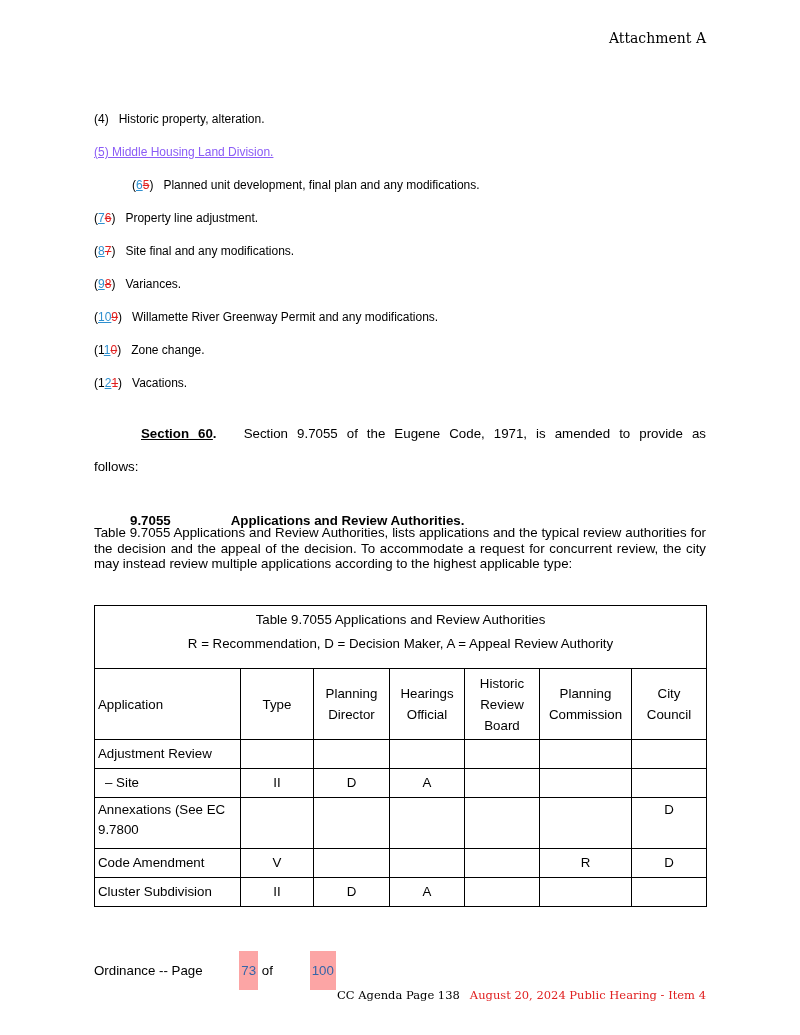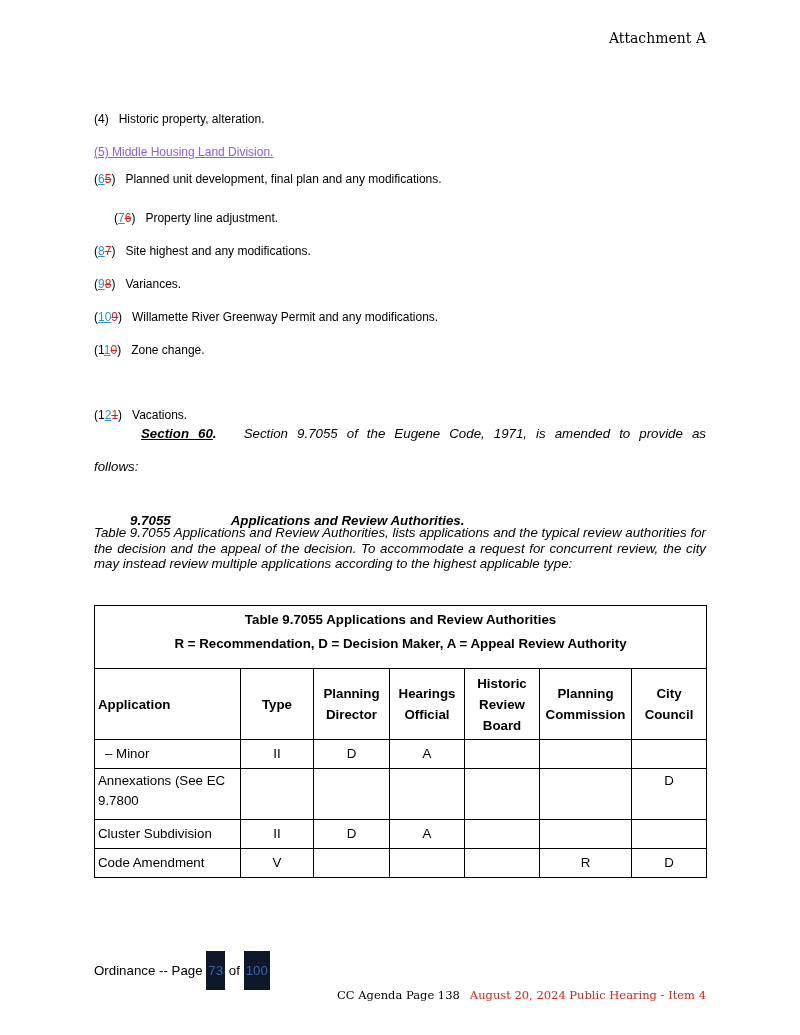--- a/index.html
+++ b/index.html
@@ -4,71 +4,71 @@
   <style>
     html, body { margin: 0; padding: 0; background: #ffffff; }
     body { width: 800px; height: 1035px; position: relative; overflow: hidden;
            font-family: "Liberation Sans", sans-serif; color: #000; }
     .attachment { position: absolute; top: 30px; right: 94px; font-family: "DejaVu Serif", "Liberation Serif", serif;
                   font-size: 14px; }
     .item { position: absolute; left: 94px; font-size: 12px; white-space: nowrap; }
     .ins { color: #2e8fcf; text-decoration: underline; text-decoration-color: #2e8fcf; }
     .del { color: #e02020; text-decoration: line-through; }
     .inserted-line { color: #8b5cf6; text-decoration: underline; }
-    .para { position: absolute; left: 94px; width: 612px; font-size: 13.3px; font-style: italic; }
+    .para { position: absolute; left: 94px; width: 612px; font-size: 13.3px; }
     .justify { text-align: justify; text-align-last: justify; }
     .bold { font-weight: bold; }
     .u { text-decoration: underline; }
     table.auth { position: absolute; left: 94px; top: 605px; width: 612px; border-collapse: collapse;
                  font-size: 13.3px; table-layout: fixed; }
     table.auth td, table.auth th { border: 1px solid #000; padding: 0 3px; }
-    table.auth th { font-weight: bold; text-align: center; line-height: 21px; margin-left: 38px; }
+    table.auth th { font-weight: normal; text-align: center; line-height: 21px; margin-left: 38px; }
     table.auth .title-row th { line-height: 24px; border-bottom: none; padding-top: 2px; }
     table.auth .title-row2 th { line-height: 24px; border-top: none; padding-bottom: 12px; }
     table.auth .colhead th { height: 70px; line-height: 21px; }
     table.auth .colhead th.left { text-align: left; }
     table.auth td { height: 28px; text-align: center; line-height: 20px; }
     table.auth td.app { text-align: left; }
     table.auth td.sub { padding-left: 10px; }
     table.auth tr.tall td { height: 48px; vertical-align: top; padding-top: 2px; }
     .footer-left { position: absolute; left: 94px; top: 963px; font-size: 13.3px; }
-    .pg { background: #0f172a; color: #3565a8; padding: 12px 2px; }
+    .pg { background: #fca5a5; color: #3565a8; padding: 12px 2px; margin-left: 33px; }
     .footer-right { position: absolute; right: 94px; top: 988px; font-family: "DejaVu Serif", "Liberation Serif", serif;
                     font-size: 11.5px; }
     .footer-right .date { color: #e02020; margin-left: 10px; }
   </style>
 </head>
 <body>
 
 <div class="attachment">Attachment A</div>
 
 <div class="item" style="top:112px;">
   <span>(</span><span>4</span><span>)&nbsp;&nbsp;&nbsp;</span><span>Historic property, alteration.</span>
 </div>
 <div class="item inserted-line" style="top:145px;">(5)   Middle Housing Land Division.</div>
 
-<div class="item" style="top:172px;">
+<div class="item" style="top:178px;margin-left:38px;">
   (<span></span><span class="ins">6</span><span class="del">5</span>)&nbsp;&nbsp;&nbsp;<span>Planned unit development, final plan and any modifications.</span>
 </div>
-<div class="item" style="top:211px;margin-left:20px;">
+<div class="item" style="top:211px;">
   (<span></span><span class="ins">7</span><span class="del">6</span>)&nbsp;&nbsp;&nbsp;<span>Property line adjustment.</span>
 </div>
 <div class="item" style="top:244px;">
-  (<span></span><span class="ins">8</span><span class="del">7</span>)&nbsp;&nbsp;&nbsp;<span>Site highest and any modifications.</span>
+  (<span></span><span class="ins">8</span><span class="del">7</span>)&nbsp;&nbsp;&nbsp;<span>Site final and any modifications.</span>
 </div>
 <div class="item" style="top:277px;">
   (<span></span><span class="ins">9</span><span class="del">8</span>)&nbsp;&nbsp;&nbsp;<span>Variances.</span>
 </div>
 <div class="item" style="top:310px;">
   (<span></span><span class="ins">10</span><span class="del">9</span>)&nbsp;&nbsp;&nbsp;<span>Willamette River Greenway Permit and any modifications.</span>
 </div>
 <div class="item" style="top:343px;">
   (<span>1</span><span class="ins">1</span><span class="del">0</span>)&nbsp;&nbsp;&nbsp;<span>Zone change.</span>
 </div>
-<div class="item" style="top:376px;margin-top:32px;">
+<div class="item" style="top:376px;">
   (<span>1</span><span class="ins">2</span><span class="del">1</span>)&nbsp;&nbsp;&nbsp;<span>Vacations.</span>
 </div>
 
 <div class="para justify" style="top:426px; padding-left:47px; width:565px;">
   <span class="bold u">Section 60</span><span class="bold">.</span>&nbsp;&nbsp;&nbsp;<span>Section 9.7055 of the Eugene Code, 1971, is amended to provide as</span>
 </div>
 <div class="para" style="top:459px;">follows:</div>
 
 <div class="para bold" style="top:513px;margin-left:36px;">
   <span>9.7055</span><span style="display:inline-block;width:60px;"></span><span>Applications and Review Authorities.</span>
@@ -96,54 +96,63 @@
   <tr class="colhead">
     <th class="left">Application</th>
     <th>Type</th>
     <th>Planning Director</th>
     <th>Hearings Official</th>
     <th>Historic Review Board</th>
     <th>Planning Commission</th>
     <th>City Council</th>
   </tr>
   <tr>
-    <td class="app sub">– Minor</td>
+    <td class="app">Adjustment Review</td>
+    <td></td>
+    <td></td>
+    <td></td>
+    <td></td>
+    <td></td>
+    <td></td>
+  </tr>
+  <tr>
+    <td class="app sub">– Site</td>
     <td>II</td>
     <td>D</td>
     <td>A</td>
     <td></td>
     <td></td>
     <td></td>
   </tr>
   <tr class="tall">
     <td class="app">Annexations (See EC 9.7800</td>
     <td></td>
     <td></td>
     <td></td>
     <td></td>
     <td></td>
     <td>D</td>
   </tr>
   <tr>
+    <td class="app">Code Amendment</td>
+    <td>V</td>
+    <td></td>
+    <td></td>
+    <td></td>
+    <td>R</td>
+    <td>D</td>
+  </tr>
+  <tr>
     <td class="app">Cluster Subdivision</td>
     <td>II</td>
     <td>D</td>
     <td>A</td>
     <td></td>
     <td></td>
     <td></td>
-  </tr>
-  <tr>
-    <td class="app">Code Amendment</td>
-    <td>V</td>
-    <td></td>
-    <td></td>
-    <td></td>
-    <td>R</td>
-    <td>D</td>
   </tr>
 </tbody>
   </table>
 
 <div class="footer-left">
   <span>Ordinance -- Page</span>
   <span class="pg">73</span>
   <span>of</span>
   <span class="pg">100</span>
 </div>

